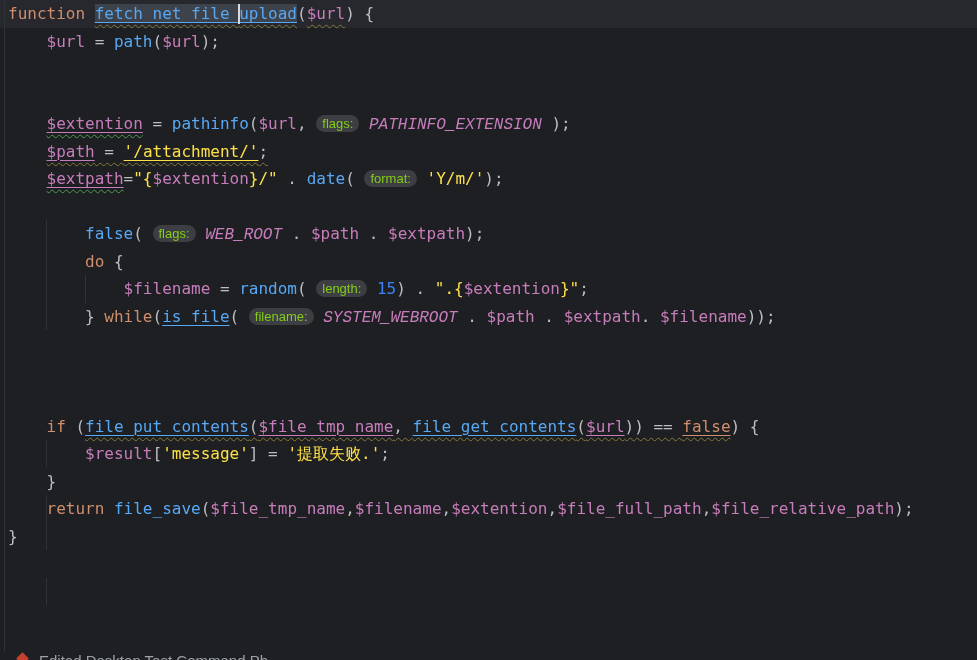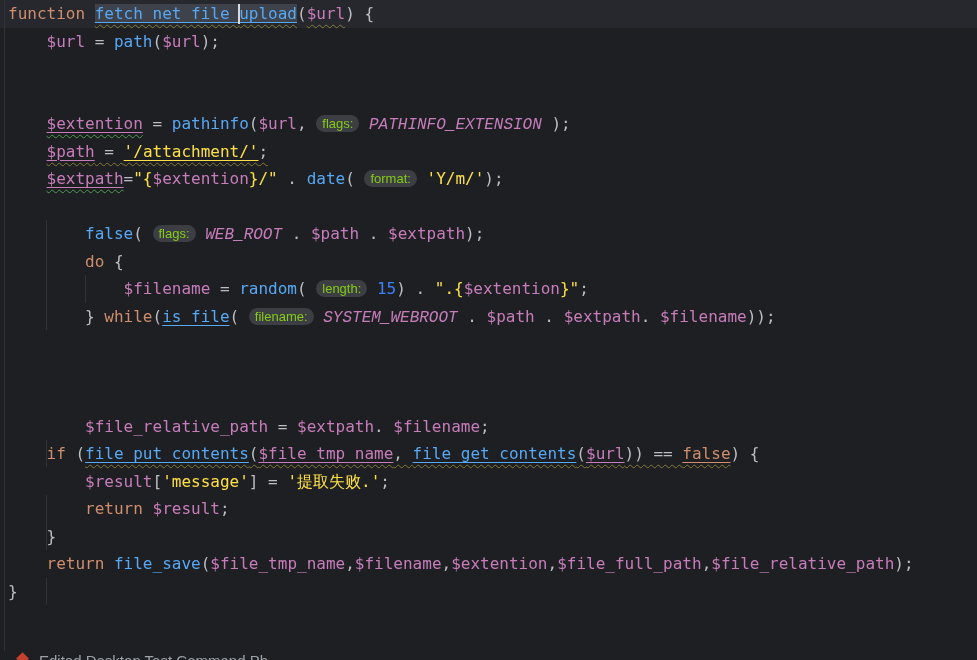--- a/index.html
+++ b/index.html
@@ -57,24 +57,22 @@
       <div class="line"><span class="tk-p">    </span><span class="wy"><span class="tk-v u">$path</span></span><span class="wy"><span class="tk-p"> = </span></span><span class="wy"><span class="tk-s u">'/attachment/'</span></span><span class="wy"><span class="tk-p">;</span></span></div>
       <div class="line"><span class="tk-p">    </span><span class="wg"><span class="tk-v u">$extpath</span></span><span class="tk-p">=</span><span class="tk-s">"{</span><span class="tk-v">$extention</span><span class="tk-s">}/"</span><span class="tk-p"> . </span><span class="tk-f">date</span><span class="tk-p">( </span><span class="inlay">format:</span><span class="tk-p"> </span><span class="tk-s">'Y/m/'</span><span class="tk-p">);</span></div>
       <div class="line"></div>
       <div class="line"><span class="tk-p">        </span><span class="tk-f">false</span><span class="tk-p">( </span><span class="inlay">flags:</span><span class="tk-p"> </span><span class="tk-c">WEB_ROOT</span><span class="tk-p"> . </span><span class="tk-v">$path</span><span class="tk-p"> . </span><span class="tk-v">$extpath</span><span class="tk-p">);</span></div>
       <div class="line"><span class="tk-p">        </span><span class="tk-k">do</span><span class="tk-p"> {</span></div>
       <div class="line"><span class="tk-p">            </span><span class="tk-v">$filename</span><span class="tk-p"> = </span><span class="tk-f">random</span><span class="tk-p">( </span><span class="inlay">length:</span><span class="tk-p"> </span><span class="tk-n">15</span><span class="tk-p">) . </span><span class="tk-s">".{</span><span class="tk-v">$extention</span><span class="tk-s">}"</span><span class="tk-p">;</span></div>
       <div class="line"><span class="tk-p">        } </span><span class="tk-k">while</span><span class="tk-p">(</span><span class="tk-f u">is_file</span><span class="tk-p">( </span><span class="inlay">filename:</span><span class="tk-p"> </span><span class="tk-c">SYSTEM_WEBROOT</span><span class="tk-p"> . </span><span class="tk-v">$path</span><span class="tk-p"> . </span><span class="tk-v">$extpath</span><span class="tk-p">. </span><span class="tk-v">$filename</span><span class="tk-p">));</span></div>
       <div class="line"></div>
       <div class="line"></div>
       <div class="line"></div>
-      <div class="line"><span class="tk-p">        </span><span class="tk-v">$file_relative_path</span><span class="tk-p"> = </span><span class="tk-v">$extpath</span><span class="tk-p">. </span><span class="tk-v">$filename</span><span class="tk-p">;</span></div>
       <div class="line"><span class="tk-p">    </span><span class="tk-k">if</span><span class="tk-p"> (</span><span class="wy"><span class="tk-f u">file_put_contents</span></span><span class="wy"><span class="tk-p">(</span></span><span class="wy"><span class="tk-v u">$file_tmp_name</span></span><span class="wy"><span class="tk-p">, </span></span><span class="wy"><span class="tk-f u">file_get_contents</span></span><span class="wy"><span class="tk-p">(</span></span><span class="wy"><span class="tk-v u">$url</span></span><span class="wy"><span class="tk-p">)) </span></span><span class="wy"><span class="tk-p">== </span></span><span class="wy"><span class="tk-k u">false</span></span><span class="tk-p">) {</span></div>
       <div class="line"><span class="tk-p">        </span><span class="tk-v">$result</span><span class="tk-p">[</span><span class="tk-s">'message'</span><span class="tk-p">] = </span><span class="tk-s">'提取失败.'</span><span class="tk-p">;</span></div>
-      <div class="line"><span class="tk-p">        </span><span class="tk-k">return</span><span class="tk-p"> </span><span class="tk-v">$result</span><span class="tk-p">;</span></div>
       <div class="line"><span class="tk-p">    }</span></div>
       <div class="line"><span class="tk-p">    </span><span class="tk-k">return</span><span class="tk-p"> </span><span class="tk-f">file_save</span><span class="tk-p">(</span><span class="tk-v">$file_tmp_name</span><span class="tk-p">,</span><span class="tk-v">$filename</span><span class="tk-p">,</span><span class="tk-v">$extention</span><span class="tk-p">,</span><span class="tk-v">$file_full_path</span><span class="tk-p">,</span><span class="tk-v">$file_relative_path</span><span class="tk-p">);</span></div>
       <div class="line"><span class="tk-p">}</span></div>
     </div>
 
   <div class="guide" style="left:4px;top:0;height:651px;"></div>
   <div class="guide" style="left:46px;top:220px;height:110px;"></div>
   <div class="guide" style="left:85px;top:275px;height:28px;"></div>
   <div class="guide" style="left:46px;top:440px;height:27px;"></div>
   <div class="guide" style="left:46px;top:495px;height:55px;"></div>

